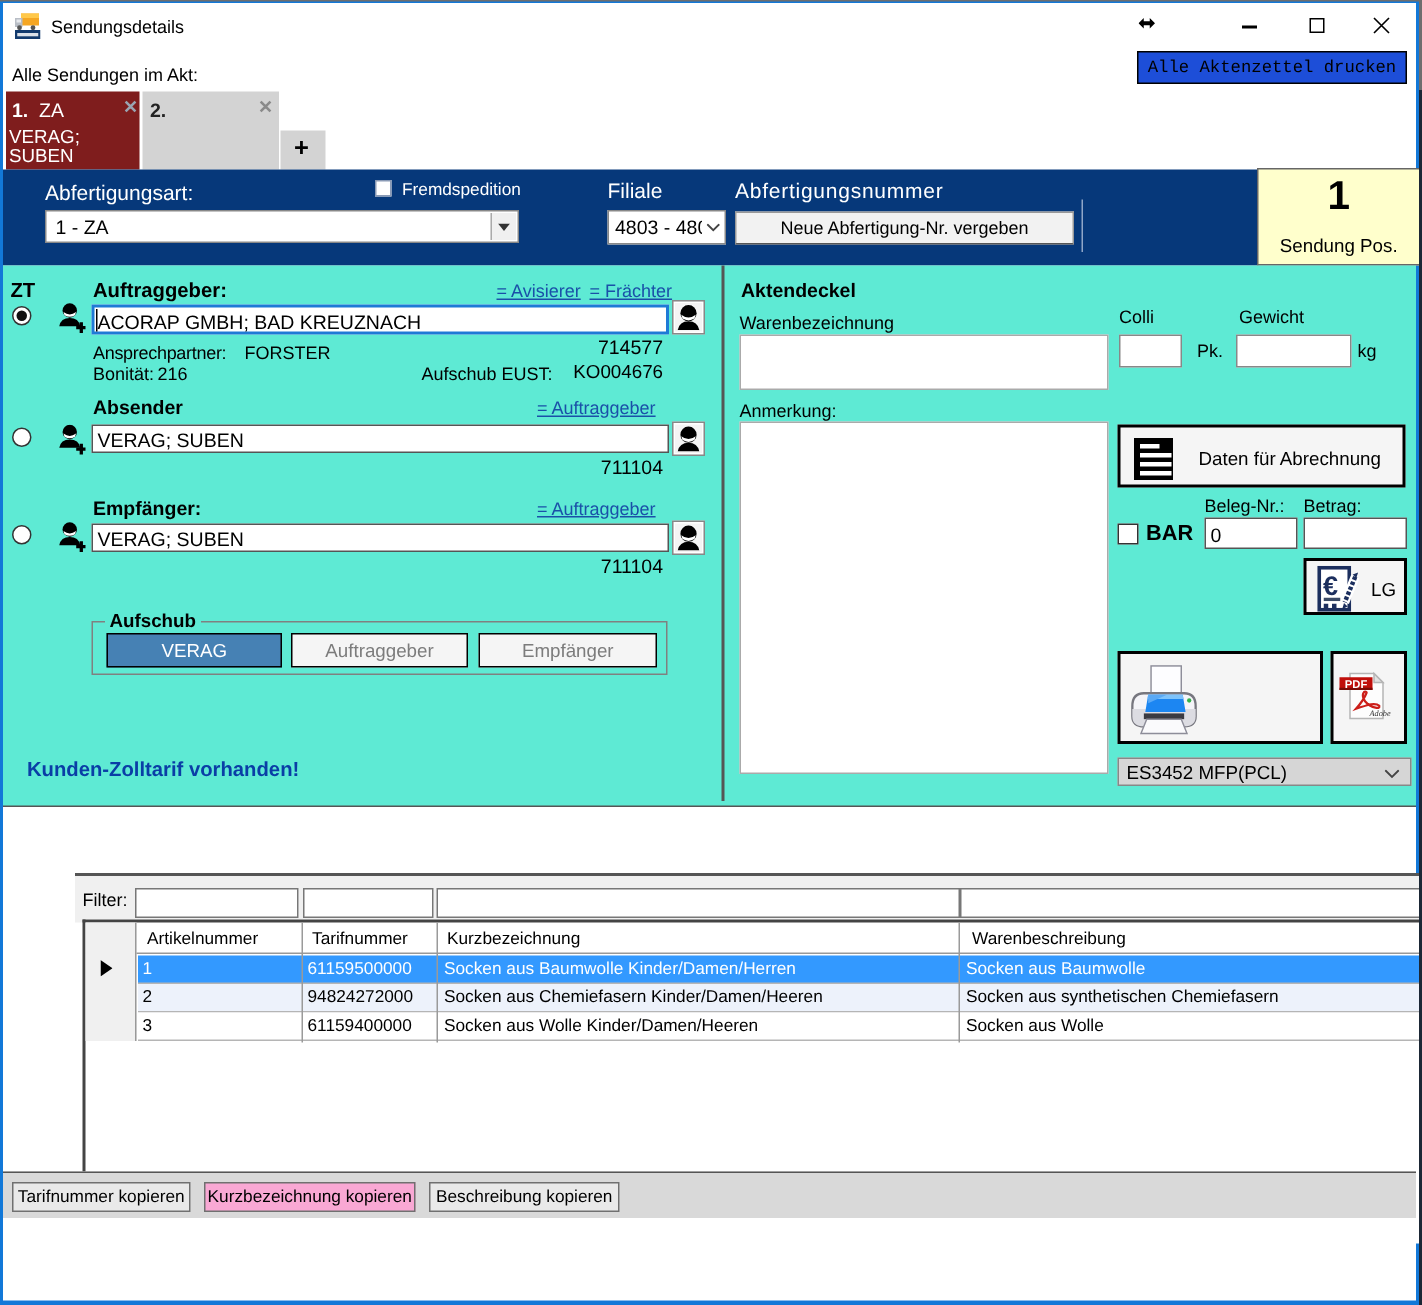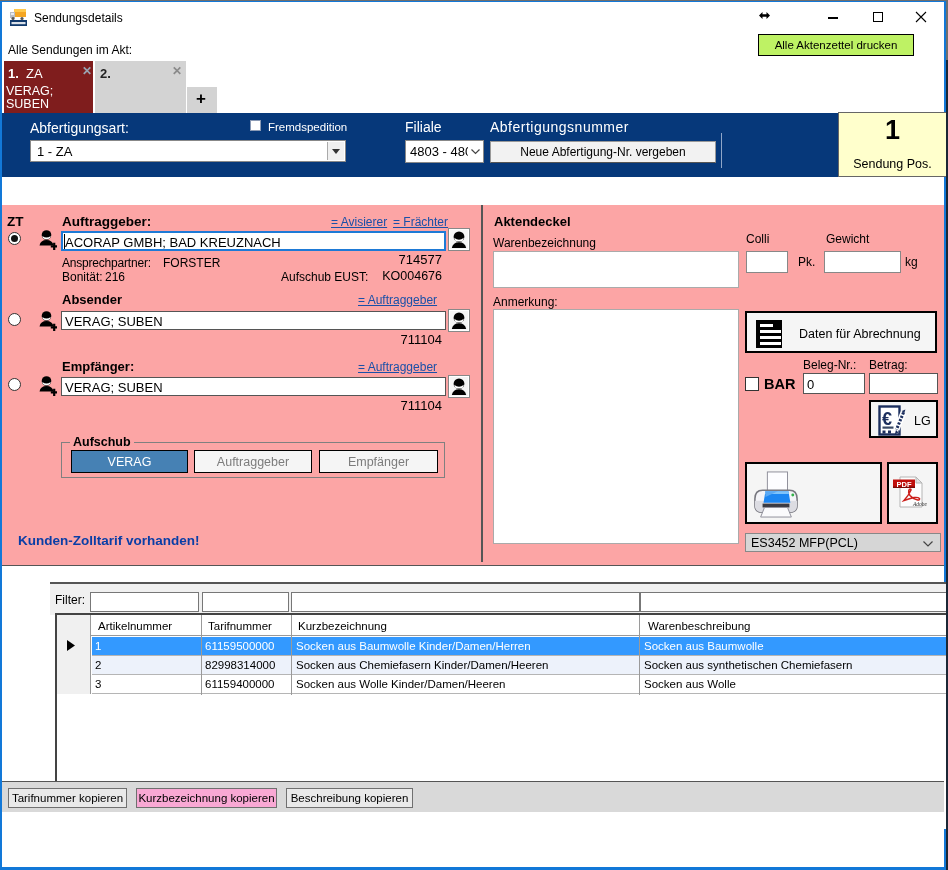--- a/index.html
+++ b/index.html
@@ -72,21 +72,21 @@
     <div class="abs" style="left:32px;top:9px;font-size:12px;">Sendungsdetails</div>
     <svg class="abs" style="left:757px;top:9px;" width="11" height="9" viewBox="0 0 11 9">
         <path d="M0 4.5 L3.5 1 L3.5 3.2 L7.5 3.2 L7.5 1 L11 4.5 L7.5 8 L7.5 5.8 L3.5 5.8 L3.5 8 Z" fill="#000"></path>
       </svg>
     <div class="abs" style="left:826px;top:15px;width:10px;height:1.5px;background:#000;"></div>
     <div class="abs" style="left:871px;top:10px;width:10px;height:10px;border:1px solid #000;"></div>
     <svg class="abs" style="left:913px;top:9px" width="12" height="12">
         <path d="M1 1 L11 11 M11 1 L1 11" stroke="#000" stroke-width="1.1"></path>
       </svg>
 
-    <div class="btn" style="left:756px;top:32px;width:156px;height:22px;border-width:1px;background:#bef264;font-size:11.5px;">Alle Aktenzettel drucken</div>
+    <div class="btn" style="left:756px;top:32px;width:180px;height:22px;border-width:1px;background:#1d4ed8;font-size:11.5px;font-family:Liberation Mono, monospace;">Alle Aktenzettel drucken</div>
     <div class="abs" style="left:6px;top:41px;">Alle Sendungen im Akt:</div>
 
     <div class="abs" style="left:2px;top:59px;width:89px;height:52px;background:#7f1d1d;color:#fff;">
       <div class="abs" style="left:4px;top:5px;font-size:13px;"><span class="b">1.</span>&nbsp; ZA</div>
       <div class="abs" style="left:78px;top:3px;color:#9aa4b2;font-size:12px;font-weight:bold;">✕</div>
       <div class="abs" style="left:2px;top:23px;font-size:12.5px;">VERAG;</div>
       <div class="abs" style="left:2px;top:36px;font-size:12.5px;">SUBEN</div>
     </div>
     <div class="abs" style="left:93px;top:59px;width:91px;height:52px;background:#d3d3d3;">
       <div class="abs" style="left:5px;top:5px;font-size:13px;font-weight:bold;color:#222;">2.</div>
@@ -117,21 +117,21 @@
       <div class="abs" style="left:488px;top:6px;font-size:14px;letter-spacing:0.5px;">Abfertigungsnummer</div>
       <div class="abs" style="left:488px;top:28px;width:226px;height:22px;background:#f2f2f2;color:#000;border:1px solid #999;border-bottom-color:#555;display:flex;align-items:center;justify-content:center;">Neue Abfertigung-Nr. vergeben</div>
       <div class="abs" style="left:719px;top:20px;width:1px;height:35px;background:#8fa6c8;"></div>
     </div>
 
     <div class="abs" style="left:836px;top:110px;width:108px;height:65px;background:#ffffcc;border:1px solid #666;border-right:none;">
       <div class="abs b" style="left:0;top:2px;width:100%;text-align:center;font-size:27px;">1</div>
       <div class="abs" style="left:0;top:44px;width:100%;text-align:center;font-size:12.5px;">Sendung Pos.</div>
     </div>
 
-    <div class="abs" style="left:0;top:175px;width:942px;height:361px;background:#fca5a5;border-bottom:1px solid #555;margin-top:28px;">
+    <div class="abs" style="left:0;top:175px;width:942px;height:361px;background:#5eead4;border-bottom:1px solid #555;">
       <div class="abs" style="left:479px;top:0;width:2px;height:357px;background:#555;"></div>
 
       <div class="abs b" style="left:5px;top:9px;font-size:13.5px;">ZT</div>
       <div class="radio sel" style="left:6px;top:27px;"></div>
       <div class="radio" style="left:6px;top:108px;"></div>
       <div class="radio" style="left:6px;top:173px;"></div>
       <svg class="abs" style="left:37px;top:25px;" width="18" height="21">
           <use href="#personplus"></use>
         </svg>
       <svg class="abs" style="left:37px;top:106px;" width="18" height="21">
@@ -288,21 +288,21 @@
           <div class="abs" style="left:3px;top:3px;">1</div>
           <div class="abs" style="left:113px;top:3px;">61159500000</div>
           <div class="abs" style="left:204px;top:3px;">Socken aus Baumwolle Kinder/Damen/Herren</div>
           <div class="abs" style="left:552px;top:3px;">Socken aus Baumwolle</div>
         </div>
         <svg class="abs" style="left:10px;top:25px;" width="8" height="11">
             <path d="M0 0 L8 5.5 L0 11 Z" fill="#000"></path>
           </svg>
         <div class="abs" style="left:35px;top:41px;width:897px;height:19px;background:#edf2fb;border-bottom:1px solid #b5b5b5;">
           <div class="abs" style="left:3px;top:3px;">2</div>
-          <div class="abs" style="left:113px;top:3px;">82998314000</div>
+          <div class="abs" style="left:113px;top:3px;">94824272000</div>
           <div class="abs" style="left:204px;top:3px;">Socken aus Chemiefasern Kinder/Damen/Heeren</div>
           <div class="abs" style="left:552px;top:3px;">Socken aus synthetischen Chemiefasern</div>
         </div>
         <div class="abs" style="left:35px;top:60px;width:897px;height:19px;background:#fff;border-bottom:1px solid #b5b5b5;">
           <div class="abs" style="left:3px;top:3px;">3</div>
           <div class="abs" style="left:113px;top:3px;">61159400000</div>
           <div class="abs" style="left:204px;top:3px;">Socken aus Wolle Kinder/Damen/Heeren</div>
           <div class="abs" style="left:552px;top:3px;">Socken aus Wolle</div>
         </div>
       </div>

